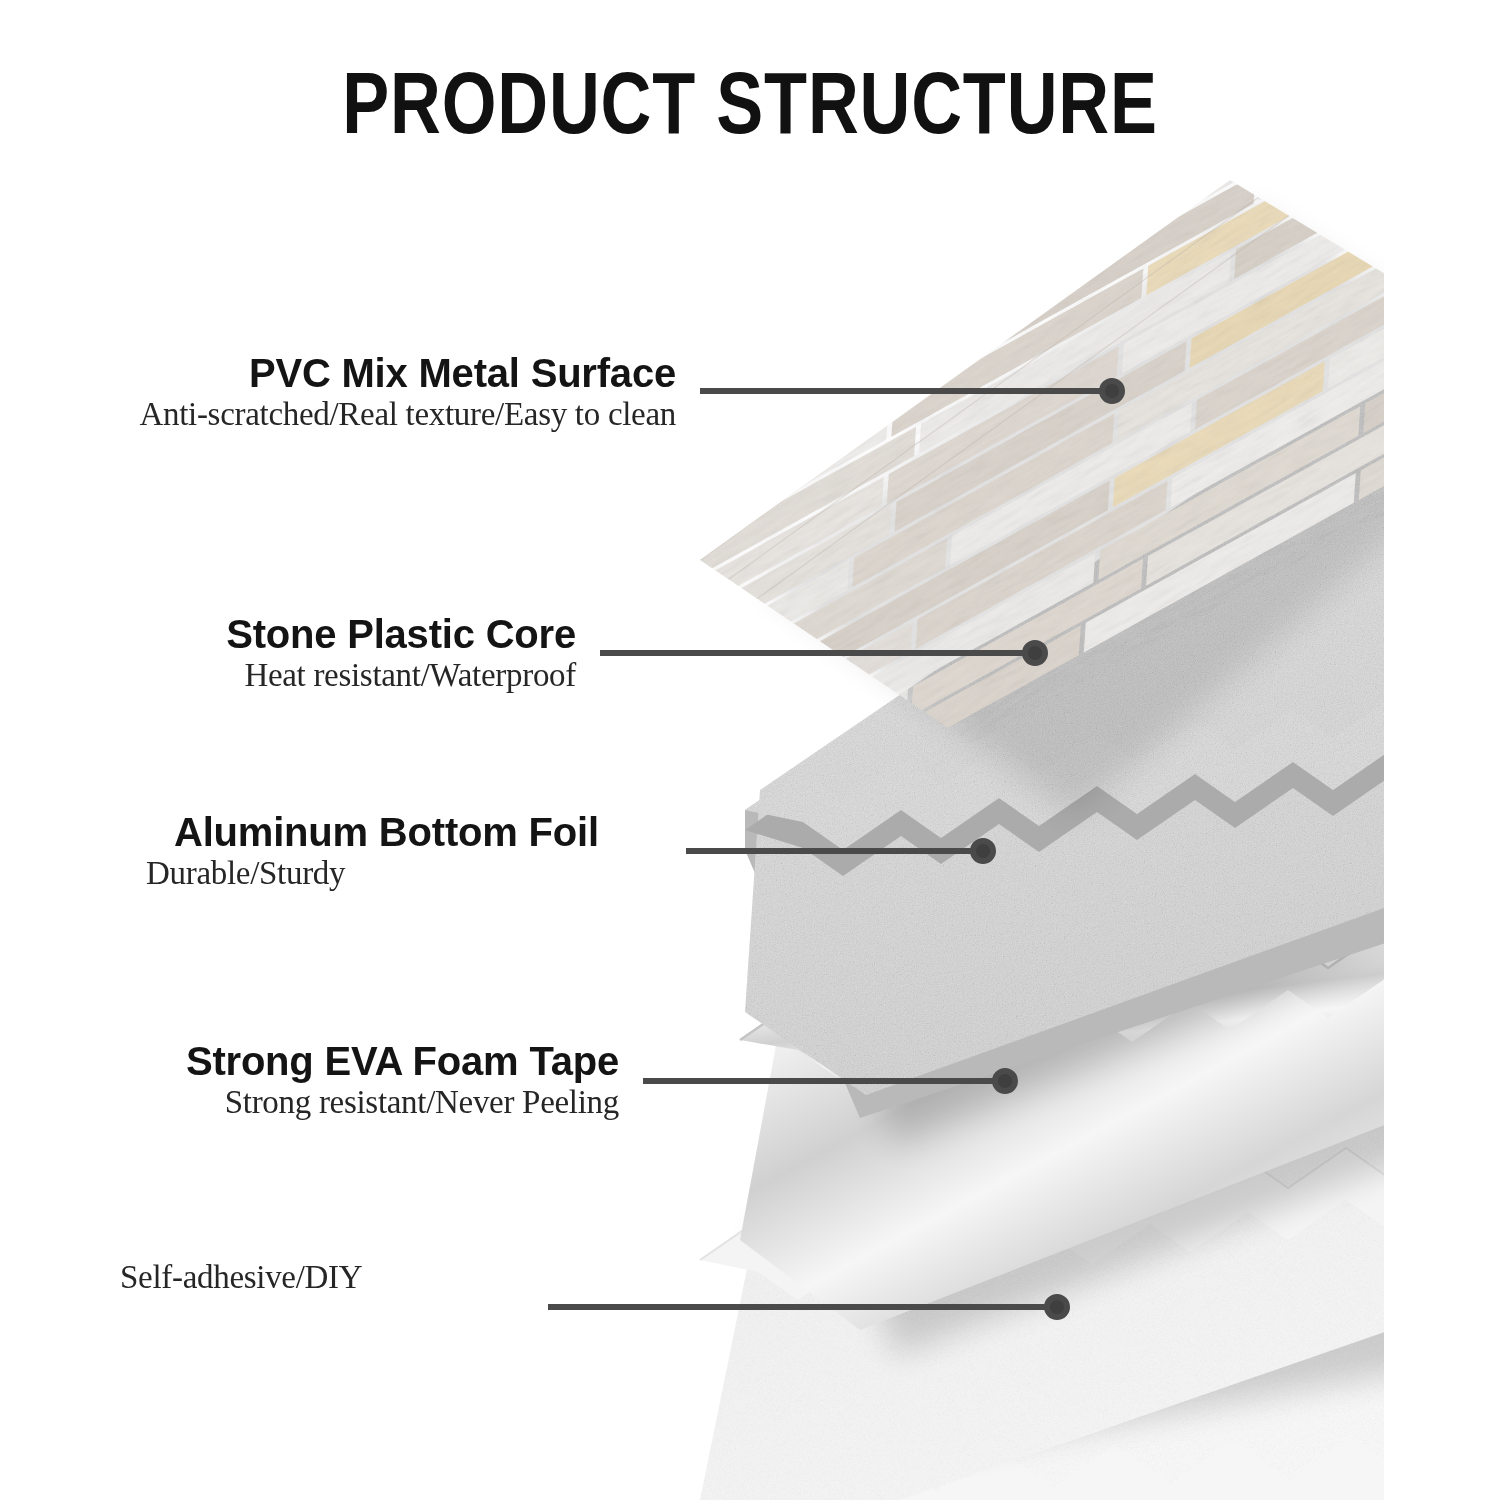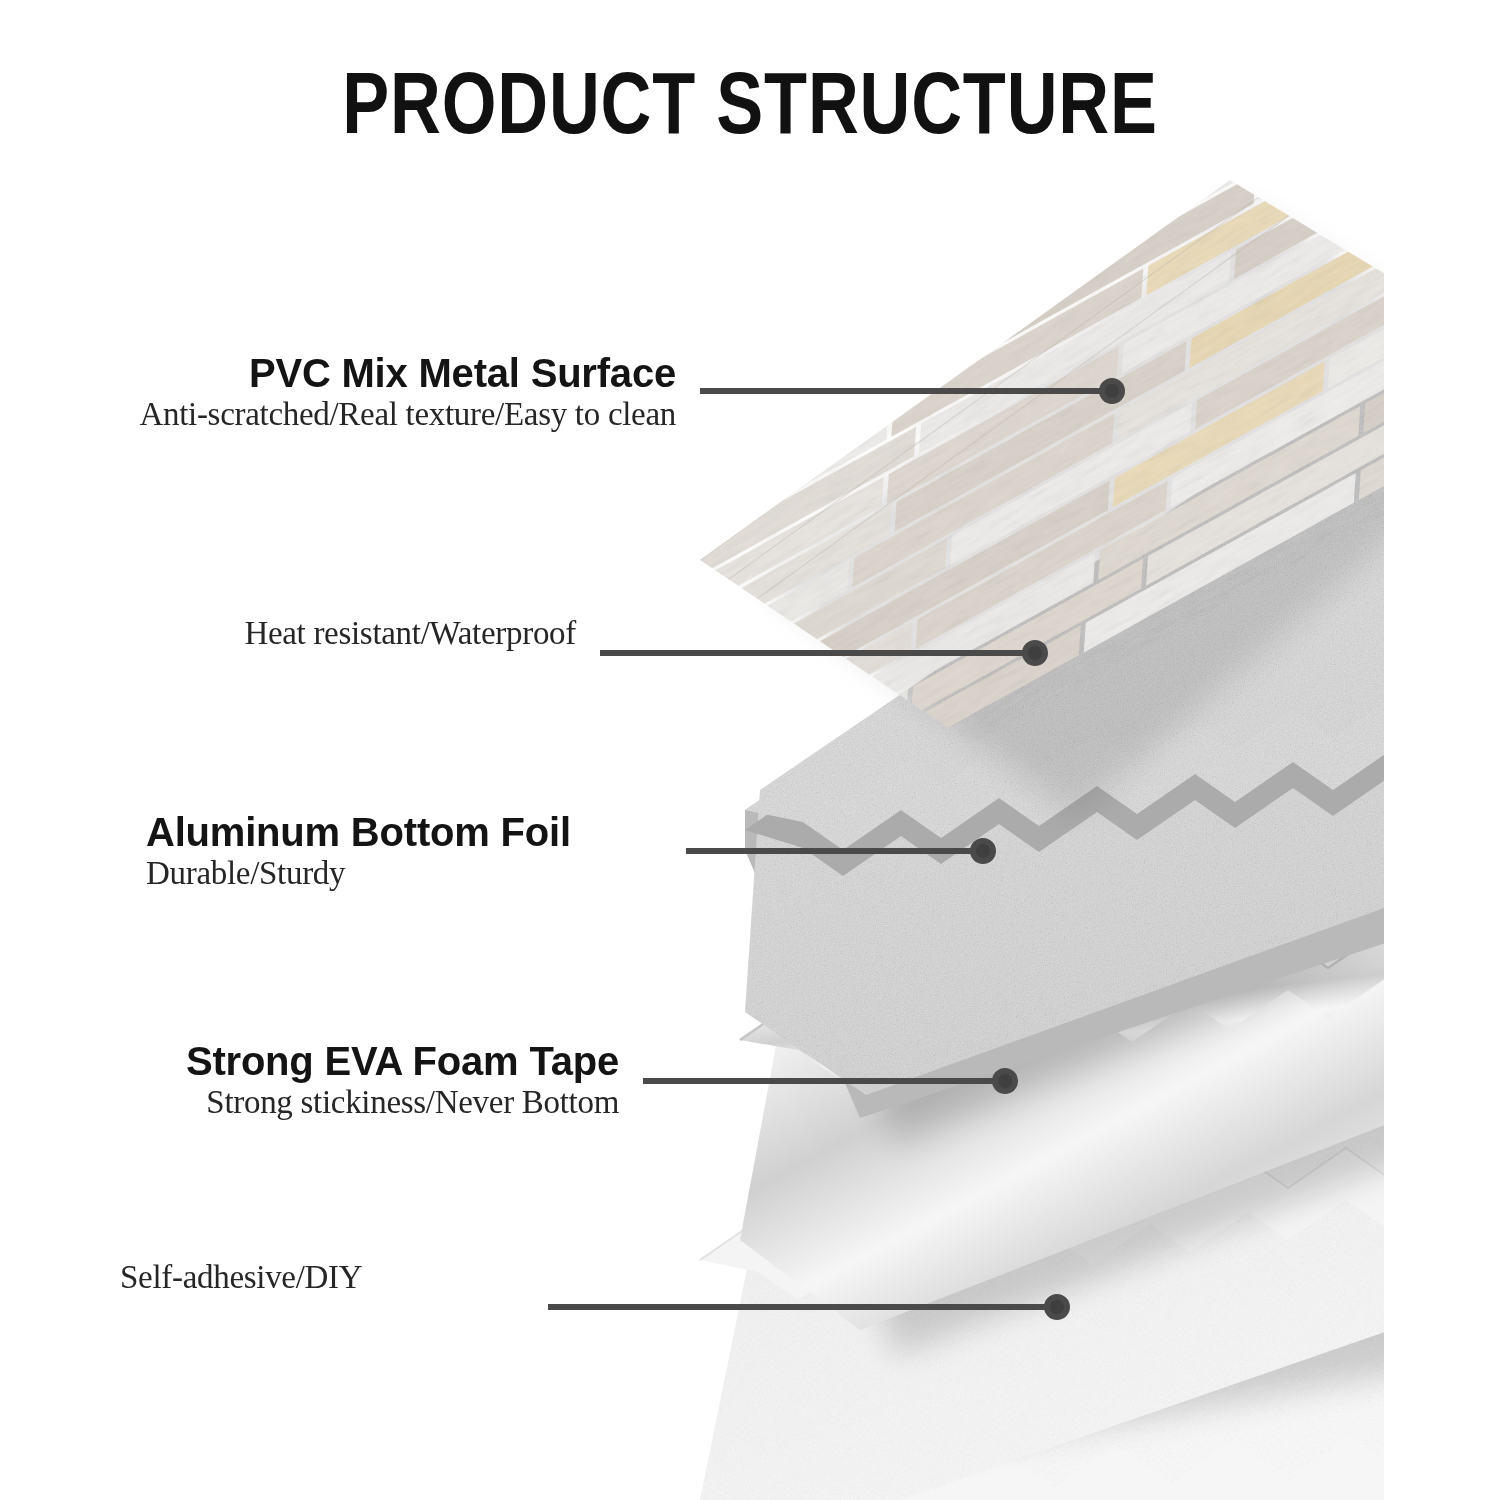--- a/index.html
+++ b/index.html
@@ -50,20 +50,21 @@
     white-space: nowrap;
   }
   .callout .c-title {
     font-family: "Liberation Sans", "DejaVu Sans", sans-serif;
     font-weight: bold;
     font-size: 40px;
     line-height: 1.06;
     letter-spacing: -0.2px;
     color: #141414;
     display: block;
+    margin-left: 28px;
   }
   .callout .c-sub {
     font-family: Liberation Serif, serif;
     font-weight: normal;
     font-size: 33px;
     line-height: 1.12;
     letter-spacing: -0.3px;
     color: #262626;
     display: block;
     margin-top: 2px;
@@ -426,31 +427,32 @@
       </g>
     </g>
   </svg>
 
   <div class="callout align-right" style="left:0px; top:352px; width:676px;">
     <span class="c-title">PVC Mix Metal Surface</span>
     <span class="c-sub">Anti-scratched/Real texture/Easy to clean</span>
   </div>
 
   <div class="callout align-right" style="left:0px; top:613px; width:576px;">
+    <span class="c-title">Stone Plastic Core</span>
     <span class="c-sub">Heat resistant/Waterproof</span>
   </div>
 
   <div class="callout align-center" style="left:146px; top:811px; width:560px;">
     <span class="c-title">Aluminum Bottom Foil</span>
     <span class="c-sub">Durable/Sturdy</span>
   </div>
 
   <div class="callout align-right" style="left:0px; top:1040px; width:619px;">
     <span class="c-title">Strong EVA Foam Tape</span>
-    <span class="c-sub">Strong stickiness/Never Bottom</span>
+    <span class="c-sub">Strong resistant/Never Peeling</span>
   </div>
 
   <div class="callout align-center" style="left:120px; top:1257px; width:526px;">
     <span class="c-sub">Self-adhesive/DIY</span>
   </div>
 
   <svg id="leaders" viewBox="0 0 1500 1500" xmlns="http://www.w3.org/2000/svg">
     <g stroke="#4a4a4a" stroke-width="6" stroke-linecap="butt" fill="#3f3f3f">
       <line x1="700" y1="391" x2="1112" y2="391"></line>
       <circle cx="1112" cy="391" r="10"></circle>

